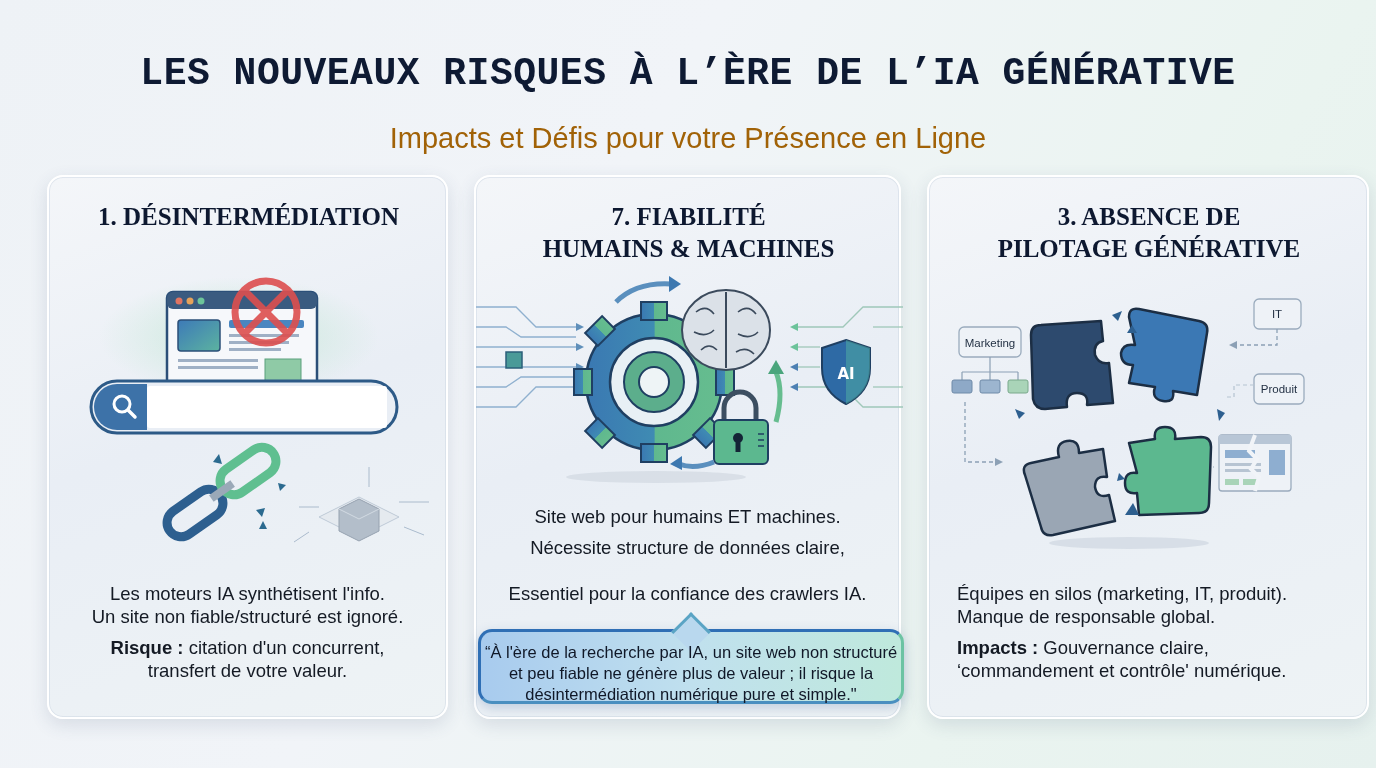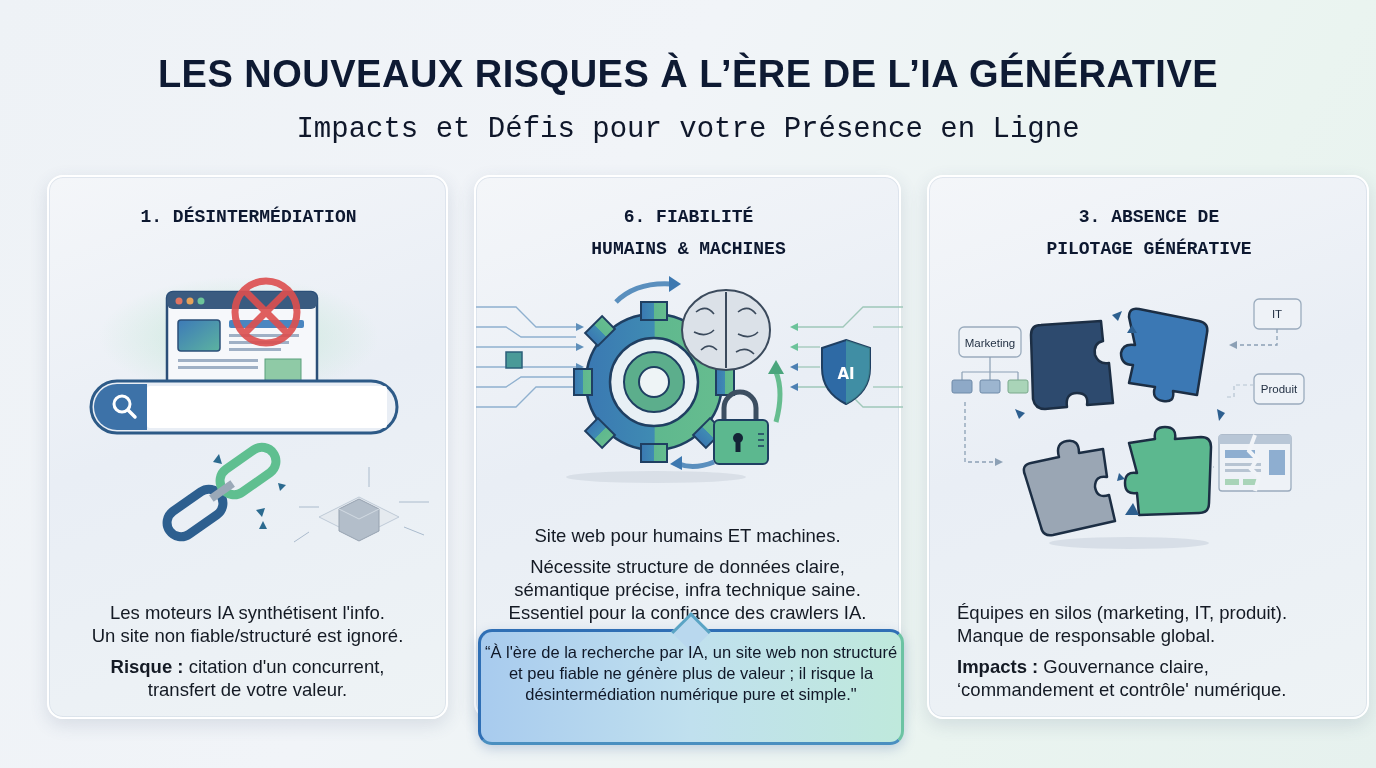--- a/index.html
+++ b/index.html
@@ -5,72 +5,71 @@
   * { box-sizing: border-box; margin: 0; padding: 0; }
   html, body { width: 1376px; height: 768px; overflow: hidden; }
   body {
     font-family: "Liberation Sans", "DejaVu Sans", sans-serif;
     background: linear-gradient(120deg, #eef2f6 0%, #f1f4f8 40%, #eaf4f0 75%, #e6f1ee 100%);
     position: relative;
     color: #111a2b;
   }
   .header { position: absolute; left: 0; top: 44px; width: 1376px; text-align: center; }
   .main-title {
-    font-family: Liberation Sans, sans-serif;
+    font-family: Liberation Mono, monospace;
     font-weight: bold;
     font-size: 38px;
     color: #0e1a33;
     letter-spacing: 0.5px;
     line-height: 60px;
   }
   .subtitle {
-    font-family: Liberation Mono, monospace;
+    font-family: Liberation Sans, sans-serif;
     font-size: 29px;
-    color: #0f172a;
-    margin-top: 8px;
+    color: #a16207;
+    margin-top: 16px;
     line-height: 36px;
   }
   .card {
     position: absolute;
     top: 175px;
     height: 544px;
     border-radius: 16px;
     background: linear-gradient(160deg, #f4f6f9 0%, #e9eef5 45%, #eef3f5 100%);
     border: 2px solid #ffffff;
     box-shadow: 0 6px 18px rgba(60,80,110,0.14), inset 0 0 0 1px rgba(200,210,225,0.45);
   }
   #card1 { left: 47px; width: 401px; }
   #card2 { left: 474px; width: 427px; }
   #card3 { left: 927px; width: 442px; }
   .card-title {
     position: absolute; left: 2px; right: 0; top: 24px;
     text-align: center;
-    font-family: Liberation Mono, monospace;
+    font-family: Liberation Serif, serif;
     font-weight: bold;
-    font-size: 18px;
+    font-size: 25px;
     line-height: 32px;
     color: #0d1830;
   }
   .illus { position: absolute; left: 0; top: 100px; }
   .body-text {
     position: absolute; left: 0; right: 0;
     font-family: "Liberation Sans", sans-serif;
     font-size: 18.5px;
     line-height: 23px;
     color: #141a24;
-    margin-top: 19px;
   }
   .centered { text-align: center; }
   .body-text p { margin-bottom: 8px; }
   .body-text b { font-weight: bold; }
   #card1 .body-text { top: 405px; text-align: center; }
   #card2 .body-text { top: 328px; }
   #card3 .body-text { top: 405px; left: 28px; right: 26px; text-align: left; }
   .callout {
-    position: absolute; left: 2px; top: 452px; width: 426px; height: 116px;
+    position: absolute; left: 2px; top: 452px; width: 426px; height: 75px;
     border-radius: 14px;
     border: 3px solid #2f6fb5;
     border-right-color: #6cc3a3; border-bottom-color: #4a8fc0;
     background: linear-gradient(90deg, #a8cbee 0%, #c0e0ee 50%, #bfe9dc 100%);
     box-shadow: 0 4px 12px rgba(60,100,160,0.25);
     text-align: center;
     font-size: 16.5px;
     line-height: 21px;
     padding-top: 10px;
     color: #101828;
@@ -163,21 +162,21 @@
     </p>
     <p>
       <b>Risque :</b><span> citation d'un concurrent,</span><br>
       <span>transfert de votre valeur.</span>
     </p>
   </div>
 </div>
 
 <div class="card" id="card2">
   <div class="card-title">
-    <div>6. FIABILITÉ</div>
+    <div>7. FIABILITÉ</div>
     <div>HUMAINS &amp; MACHINES</div>
   </div>
   <svg class="illus" width="427" height="220" viewBox="0 0 427 220" style="top:95px">
     <defs>
       <linearGradient id="gearg" x1="0" y1="0" x2="1" y2="0">
         <stop offset="0%" stop-color="#3a78b2"></stop>
           <stop offset="50%" stop-color="#3f8bb3"></stop>
           <stop offset="51%" stop-color="#5fb88e"></stop>
           <stop offset="100%" stop-color="#66bd8f"></stop>
       </linearGradient>
@@ -260,21 +259,21 @@
       <path d="M 370 68 l 24 8 v 20 q 0 24 -24 36 q -24 -12 -24 -36 v -20 z" fill="#2e6aa5" stroke="#1f3f62" stroke-width="2"></path>
       <path d="M 370 68 l 24 8 v 20 q 0 24 -24 36 z" fill="#4da6a4" opacity="0.6"></path>
       <text x="370" y="107" text-anchor="middle" font-family="DejaVu Sans, sans-serif" font-weight="bold" font-size="15" fill="#ffffff">AI</text>
     </g>
     <ellipse cx="180" cy="205" rx="90" ry="6" fill="#c7d0da" opacity="0.5"></ellipse>
   </svg>
   <div class="body-text centered">
     <p><span>Site web pour humains ET machines.</span></p>
     <p>
       <span>Nécessite structure de données claire,</span><br>
-      <span>sémantique précise, infra technique saine.</span><br>
+      <br>
       <span>Essentiel pour la confiance des crawlers IA.</span>
     </p>
   </div>
   <div class="callout">
     <div class="callout-pointer"></div>
     <div style="position:relative">
       <span>“À l'ère de la recherche par IA, un site web non structuré</span><br>
       <span>et peu fiable ne génère plus de valeur ; il risque la</span><br>
       <span>désintermédiation numérique pure et simple."</span>
     </div>

